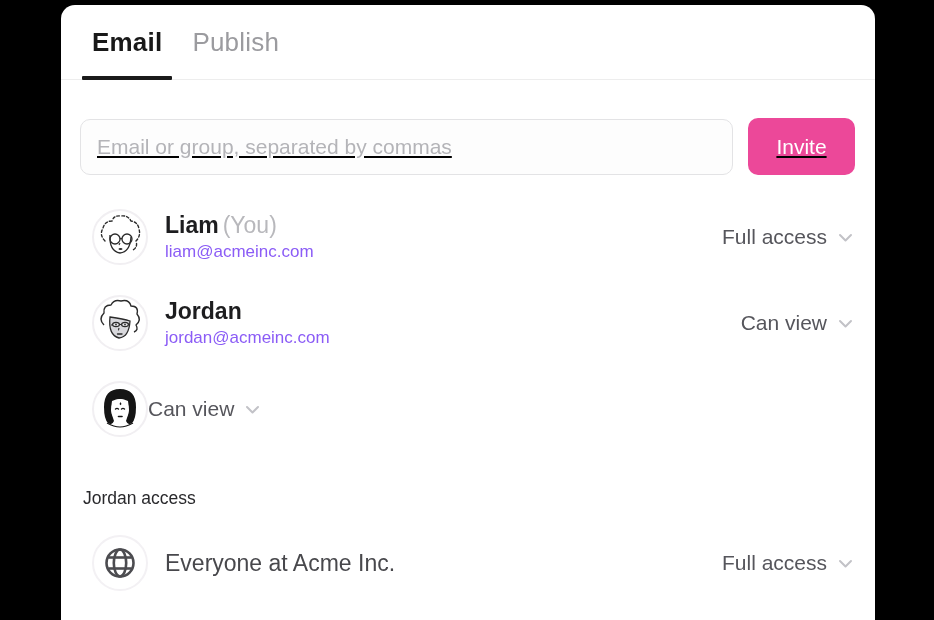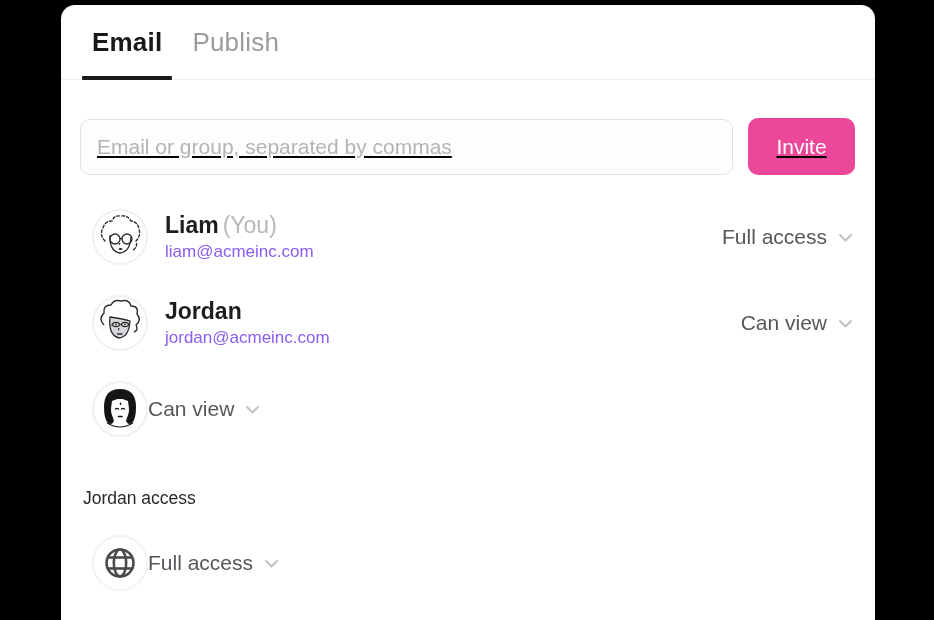--- a/index.html
+++ b/index.html
@@ -243,20 +243,21 @@
 
   <div class="person-row everyone-row">
     <div class="globe-avatar">
       <svg width="38" height="38" viewBox="0 0 38 38" fill="none">
         <circle cx="19" cy="19" r="13.5" stroke="#4c4c50" stroke-width="2.6"></circle>
         <ellipse cx="19" cy="19" rx="6.2" ry="13.5" stroke="#4c4c50" stroke-width="2.6"></ellipse>
         <path d="M7.2 13.5 L30.8 13.5" stroke="#4c4c50" stroke-width="2.6"></path>
         <path d="M7.2 24.5 L30.8 24.5" stroke="#4c4c50" stroke-width="2.6"></path>
       </svg>
     </div>
+    <div class="everyone-name">Everyone at Acme Inc.</div>
     <div class="access-dropdown">
       <span>Full access</span>
       <svg class="chev" width="19" height="19" viewBox="0 0 19 19">
           <path d="M4 7 L9.5 12.5 L15 7" stroke="#c2c2c7" stroke-width="2" fill="none" stroke-linecap="round" stroke-linejoin="round"></path>
         </svg>
     </div>
   </div>
 
 </div>
 

